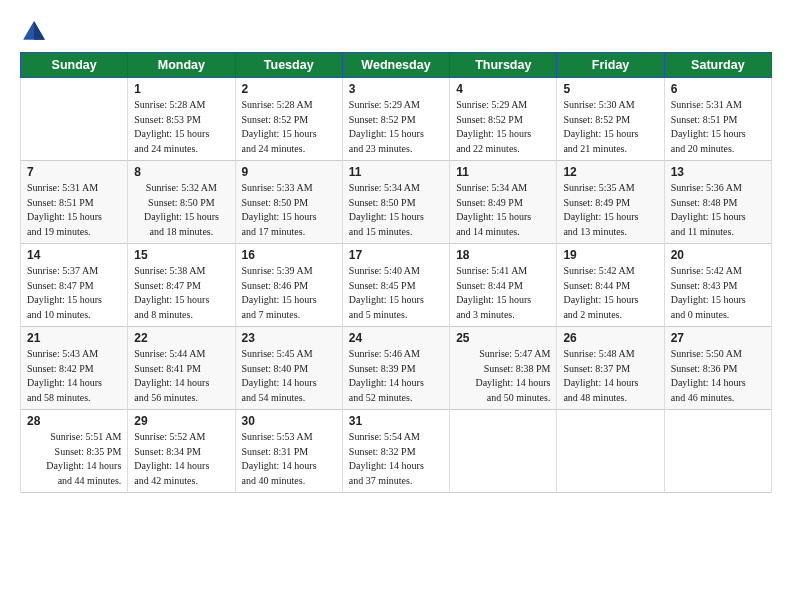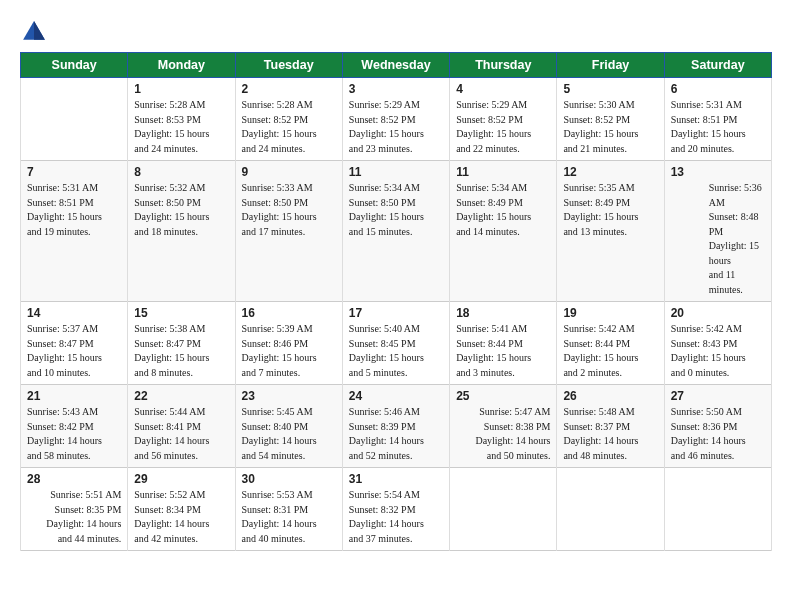--- a/index.html
+++ b/index.html
@@ -184,21 +184,21 @@
         <tr class="row-bg-light">
           <td>
             <span class="day-num">7</span>
             <div class="day-info" style="white-space: pre-line;">Sunrise: 5:31 AM
 Sunset: 8:51 PM
 Daylight: 15 hours
 and 19 minutes.</div>
           </td>
           <td>
             <span class="day-num">8</span>
-            <div class="day-info" style="white-space: pre-line;">Sunrise: 5:32 AM
+            <div class="day-info" style="white-space: pre-line; text-align: center;">Sunrise: 5:32 AM
 Sunset: 8:50 PM
 Daylight: 15 hours
 and 18 minutes.</div>
           </td>
           <td>
             <span class="day-num">9</span>
             <div class="day-info" style="white-space: pre-line;">Sunrise: 5:33 AM
 Sunset: 8:50 PM
 Daylight: 15 hours
 and 17 minutes.</div>
@@ -219,21 +219,21 @@
           </td>
           <td>
             <span class="day-num">12</span>
             <div class="day-info" style="white-space: pre-line;">Sunrise: 5:35 AM
 Sunset: 8:49 PM
 Daylight: 15 hours
 and 13 minutes.</div>
           </td>
           <td>
             <span class="day-num">13</span>
-            <div class="day-info" style="white-space: pre-line; margin-left: 38px;">Sunrise: 5:36 AM
+            <div class="day-info" style="white-space: pre-line;">Sunrise: 5:36 AM
 Sunset: 8:48 PM
 Daylight: 15 hours
 and 11 minutes.</div>
           </td>
         </tr>
         <tr class="row-bg-white">
           <td>
             <span class="day-num">14</span>
             <div class="day-info" style="white-space: pre-line;">Sunrise: 5:37 AM
 Sunset: 8:47 PM

